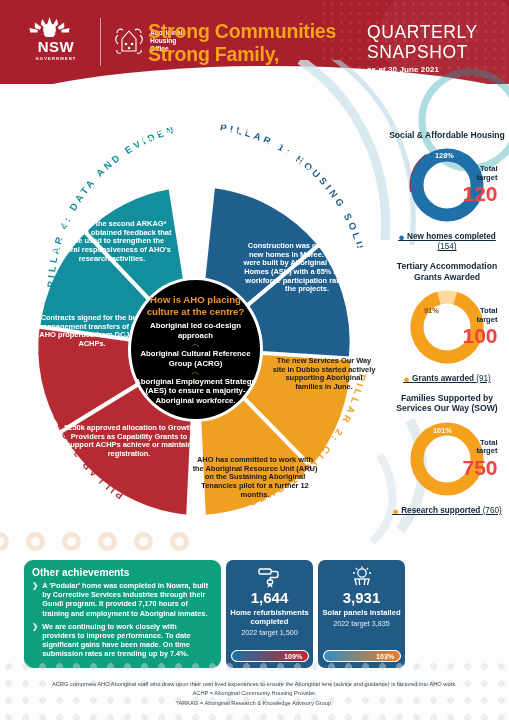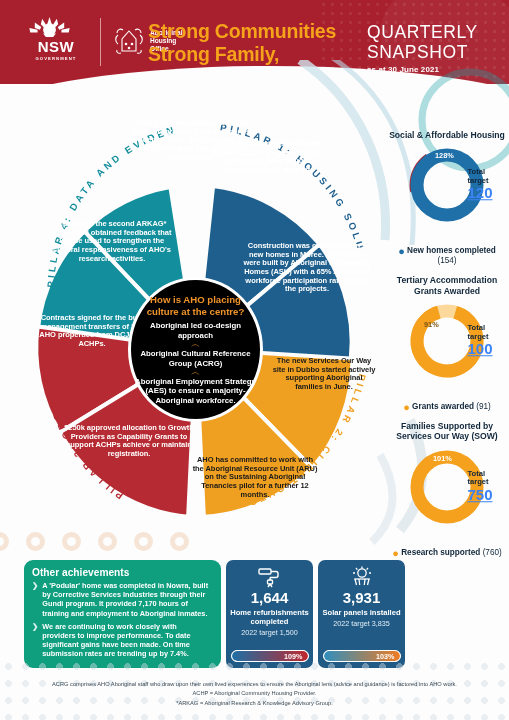--- a/index.html
+++ b/index.html
@@ -86,25 +86,25 @@
   }
   .hub-title { color:#f0932b; font-size:9.6px; font-weight:bold; text-align:center; line-height:1.22; margin-bottom:4px;}
   .hub-item { color:#fff; font-size:7.8px; font-weight:bold; text-align:center; line-height:1.2; }
   .hub-sep { color:#f0932b; font-size:9px; line-height:0.8; margin:1px 0;}
 
   
   .right-panel { position:absolute; right:4px; top:130px; width:116px; }
   .donut-block { margin-bottom:9px; text-align:center; }
   .donut-title { font-size:8.6px; font-weight:bold; color:#10263a; line-height:1.22; margin-bottom:3px;}
   .donut-wrap { position:relative; width:84px; height:84px; margin:0 auto; }
-  .donut-center { position:absolute; left:50%; top:50%; transform:translate(-50%,-50%); text-align:left;margin-left:33px; }
+  .donut-center { position:absolute; left:50%; top:50%; transform:translate(-50%,-50%); text-align:right;margin-left:33px; }
   .donut-center .tt { font-size:7.6px; font-weight:bold; color:#10263a; line-height:1.12;}
-  .donut-center .num { font-size:15px; font-weight:bold; color:#3b82f6; line-height:1.1;text-decoration:underline;}
+  .donut-center .num { font-size:21px; font-weight:bold; color:#ef4444; line-height:1.1;}
   .pct-lbl { position:absolute; font-size:7.4px; font-weight:bold; color:#fff; }
-  .legend { margin-top:19px; font-size:8.2px; color:#10263a; line-height:1.2;}
+  .legend { margin-top:5px; font-size:8.2px; color:#10263a; line-height:1.2;text-decoration:underline;}
   .legend .bullet { font-size:11px; line-height:0; vertical-align:middle; }
   .legend b { font-weight:bold; }
   .legend span.val { font-weight:normal; }
 
   
   .achieve {
     position:absolute; left:24px; top:560px; width:197px; height:108px;
     background:#0f9e7e; border-radius:9px; padding:7px 9px 7px 8px; color:#fff;
   }
   .achieve h3 { font-size:10.2px; font-weight:bold; margin-bottom:3px;}

